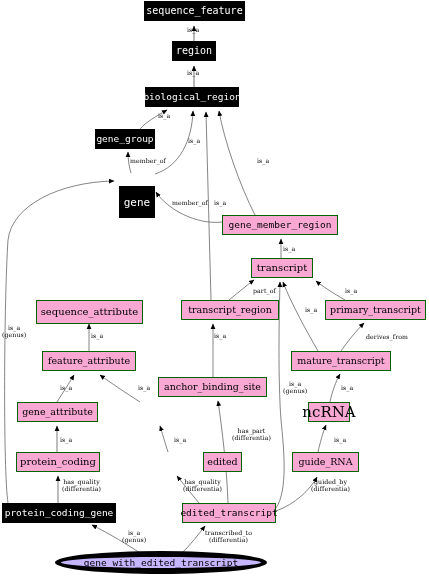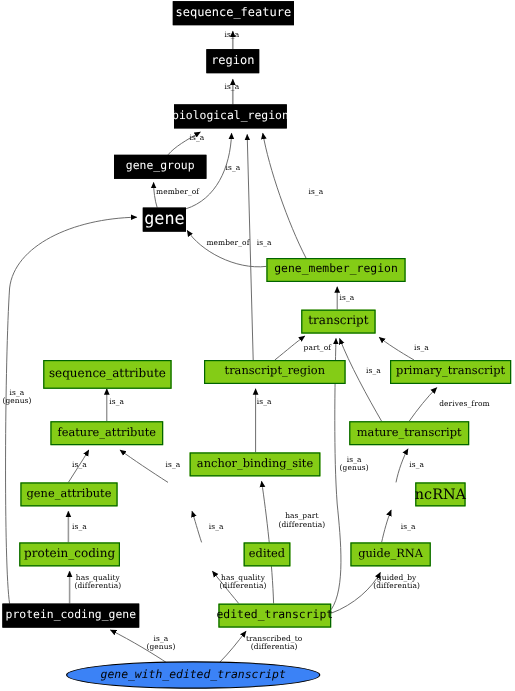--- a/index.html
+++ b/index.html
@@ -5,24 +5,24 @@
   html,body{margin:0;padding:0;background:#ffffff;}
   body{width:429px;height:576px;overflow:hidden;
        font-family:"DejaVu Serif", serif;}
   #graph{position:relative;width:429px;height:576px;}
   svg.edges{position:absolute;left:0;top:0;width:429px;height:576px;}
   .node{position:absolute;box-sizing:border-box;display:flex;align-items:center;
         justify-content:center;white-space:nowrap;line-height:1;}
   .node.box{border:1px solid #000;}
   .node.black{background:#000000;color:#ffffff;border-color:#000000;
               font-family:"DejaVu Sans Mono", monospace;}
-  .node.green{background:#84cc16;color:#000000;border-color:#006400;}
+  .node.green{background:#f9a8d4;color:#000000;border-color:#006400;}
   .node.green.mono{font-family:"DejaVu Sans Mono", monospace;}
-  .node.ellipse{background:#3b82f6;color:#000000;border:1px solid #000000;
-                border-radius:50%;font-family:"DejaVu Sans Mono", monospace;font-style:italic;}
+  .node.ellipse{background:#c4b5fd;color:#000000;border:6px solid #000000;
+                border-radius:50%;font-family:"DejaVu Sans Mono", monospace;}
   .elabel{position:absolute;font-family:"DejaVu Serif", serif;font-size:6.2px;
           color:#000;white-space:nowrap;line-height:1.08;text-align:center;
           letter-spacing:.1px;}
 </style>
 </head>
 <body>
 
 <div id="graph">
   <svg class="edges" viewBox="0 0 429 576">
     <defs>
@@ -87,32 +87,32 @@
 
       <path d="M140,553 C128,545 110,534 92,525"></path>
 
       <path d="M183,552 C191,544 198,535 205,526"></path>
     </g>
   </svg>
 
   <div class="node box black" style="left:144px;top:1px;width:101px;height:20px;font-size:10px;">sequence_feature</div>
   <div class="node box black" style="left:172px;top:41px;width:44px;height:20px;font-size:10px;">region</div>
   <div class="node box black" style="left:145px;top:87px;width:94px;height:20px;font-size:9.5px;text-align:center;">biological_region</div>
-  <div class="node box black" style="left:95px;top:129px;width:77px;height:20px;font-size:9.5px;">gene_group</div>
-  <div class="node box black" style="left:119px;top:173px;width:36px;height:20px;font-size:14px;">gene</div>
+  <div class="node box black" style="left:95px;top:129px;width:60px;height:20px;font-size:9.5px;">gene_group</div>
+  <div class="node box black" style="left:119px;top:186px;width:36px;height:32px;font-size:11px;">gene</div>
   <div class="node box green mono" style="left:222px;top:215px;width:116px;height:20px;font-size:9.5px;">gene_member_region</div>
   <div class="node box green" style="left:251px;top:258px;width:62px;height:20px;font-size:10px;">transcript</div>
   <div class="node box green" style="left:36px;top:300px;width:107px;height:24px;font-size:10px;">sequence_attribute</div>
-  <div class="node box green" style="left:170px;top:300px;width:118px;height:20px;font-size:9.5px;">transcript_region</div>
+  <div class="node box green" style="left:181px;top:300px;width:98px;height:20px;font-size:9.5px;">transcript_region</div>
   <div class="node box green" style="left:325px;top:300px;width:101px;height:20px;font-size:9.5px;">primary_transcript</div>
   <div class="node box green" style="left:42px;top:351px;width:94px;height:20px;font-size:9.5px;">feature_attribute</div>
   <div class="node box green" style="left:158px;top:377px;width:109px;height:20px;font-size:9.5px;">anchor_binding_site</div>
   <div class="node box green" style="left:291px;top:351px;width:100px;height:20px;font-size:9.5px;">mature_transcript</div>
   <div class="node box green" style="left:17px;top:402px;width:81px;height:20px;font-size:9.5px;">gene_attribute</div>
-  <div class="node box green" style="left:308px;top:402px;width:42px;height:20px;font-size:12px;margin-left:38px;">ncRNA</div>
+  <div class="node box green" style="left:308px;top:402px;width:42px;height:20px;font-size:15px;">ncRNA</div>
   <div class="node box green" style="left:16px;top:452px;width:84px;height:20px;font-size:10px;">protein_coding</div>
   <div class="node box green" style="left:155px;top:452px;width:39px;height:20px;font-size:9.5px;margin-left:48px;">edited</div>
   <div class="node box black" style="left:2px;top:503px;width:114px;height:20px;font-size:9.5px;">protein_coding_gene</div>
   <div class="node box green" style="left:292px;top:452px;width:67px;height:20px;font-size:9.5px;">guide_RNA</div>
   <div class="node box green mono" style="left:182px;top:503px;width:94px;height:20px;font-size:9.5px;">edited_transcript</div>
   <div class="node ellipse" style="left:55px;top:551px;width:212px;height:23px;font-size:9.5px;">gene_with_edited_transcript</div>
 
   <div class="elabel" style="left:187px;top:27px;">is_a</div>
   <div class="elabel" style="left:187px;top:70px;">is_a</div>
   <div class="elabel" style="left:158px;top:113px;">is_a</div>

